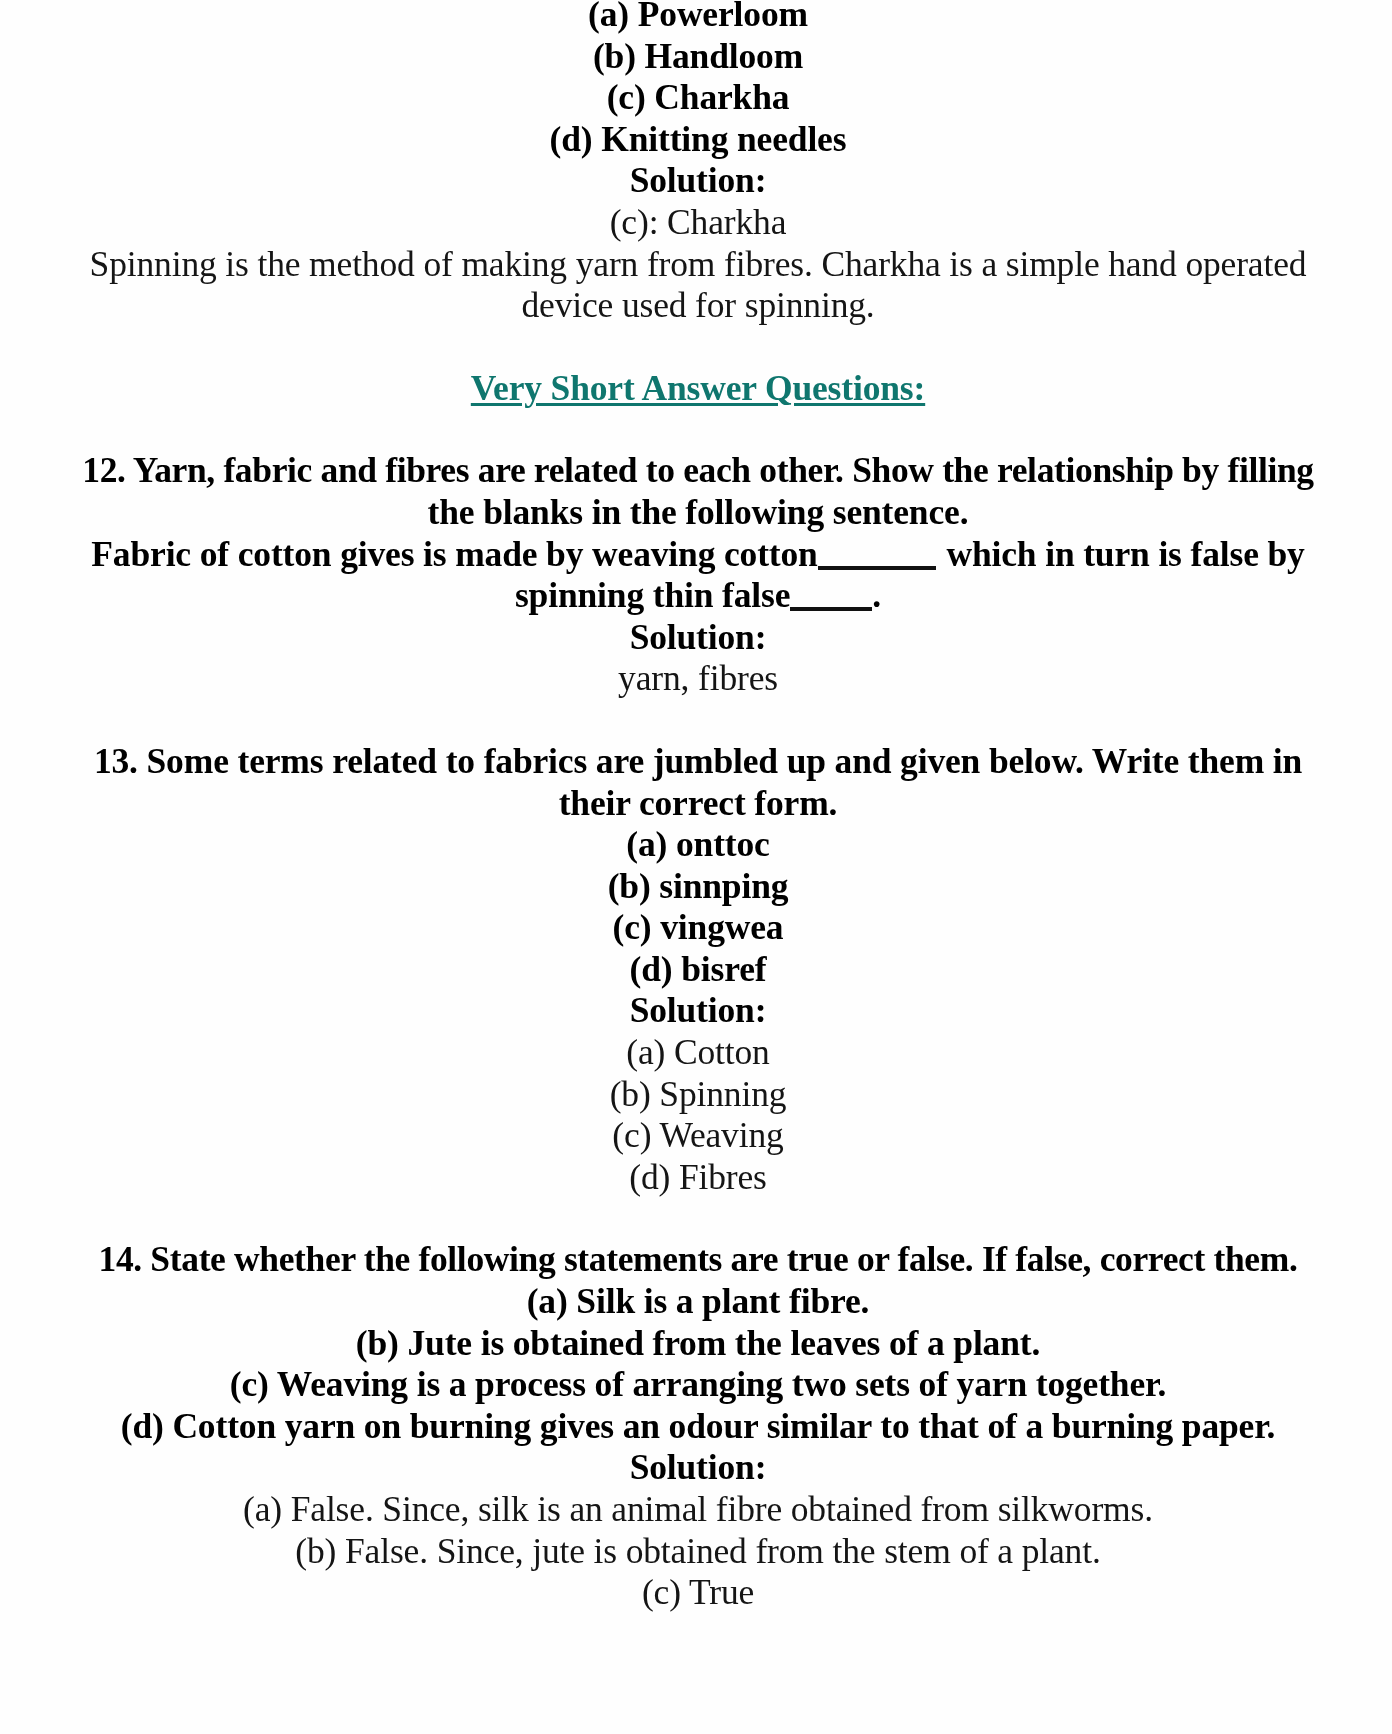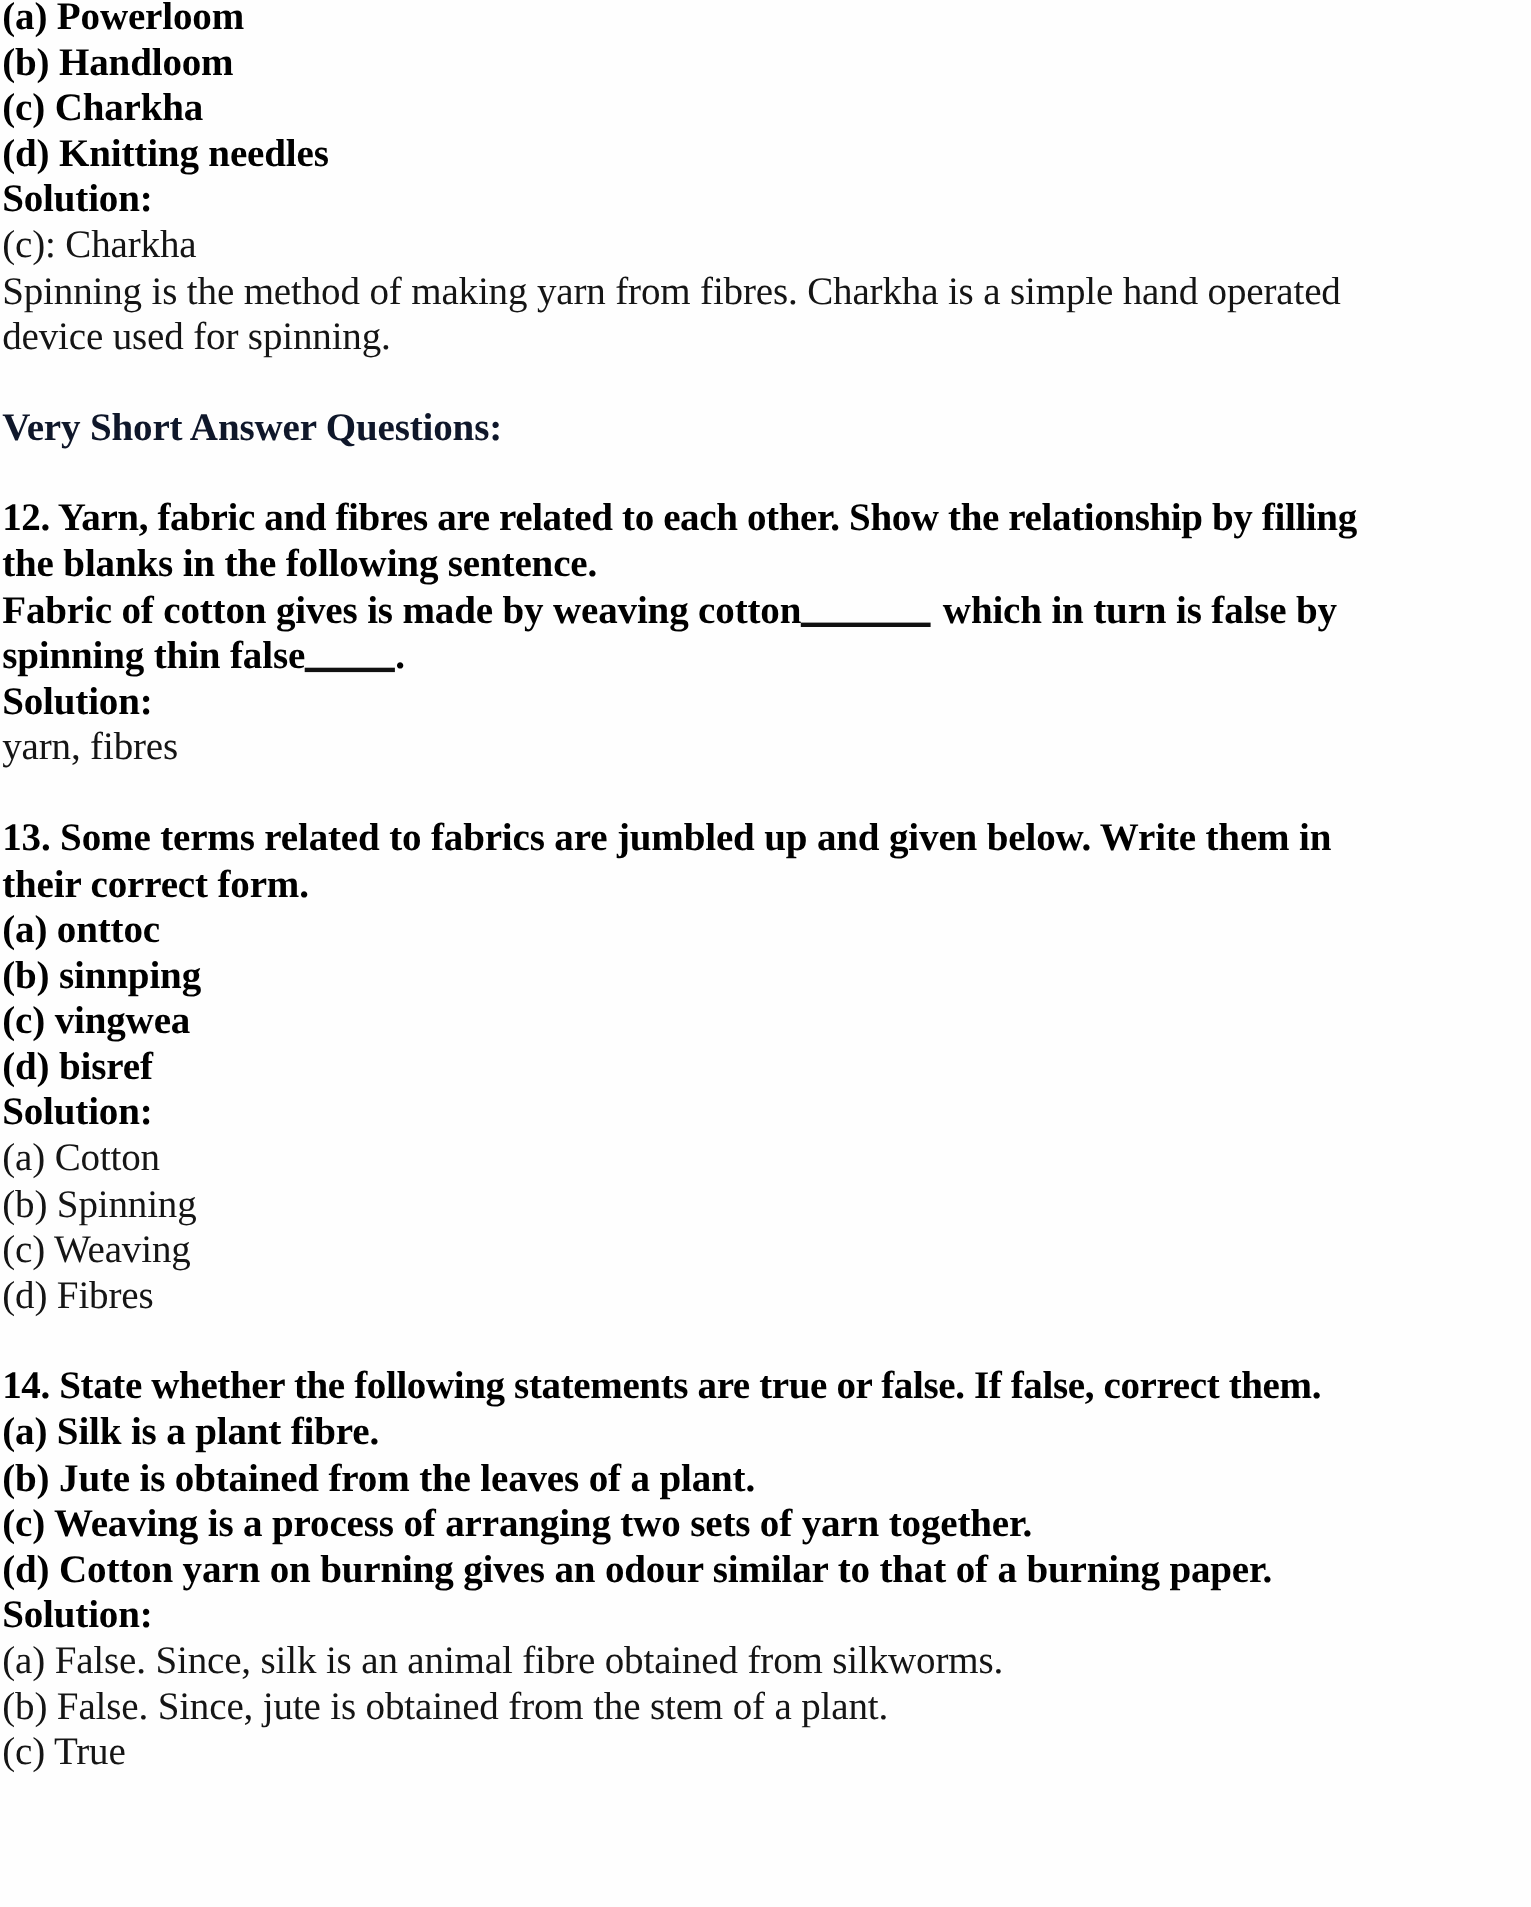--- a/index.html
+++ b/index.html
@@ -15,20 +15,21 @@
     color: #0b0b0b;
     overflow: hidden;
   }
   .page {
     position: relative;
     width: 1392px;
     height: 1734px;
     padding: 0;
     box-sizing: border-box;
     background: #fefefe;
+    text-align: center;
   }
   .content {
     position: absolute;
     left: 2px;
     top: -6px;
     width: 1392px;
   }
   .line {
     font-size: 35.5px;
     line-height: 41.6px;
@@ -39,23 +40,24 @@
   .bold {
     font-weight: bold;
     color: #000000;
   }
   .reg {
     font-weight: normal;
     color: #151515;
   }
   .underline-head {
     font-weight: bold;
+    text-decoration: underline;
     text-decoration-thickness: 3px;
     text-underline-offset: 3px;
-    color: #0f172a;
+    color: #0f766e;
   }
   .gap {
     height: 41px;
   }
   .blank-long {
     display: inline-block;
     border-bottom: 4px solid #111;
     width: 118px;
     margin: 0 2px 0 0;
     vertical-align: -4px;

